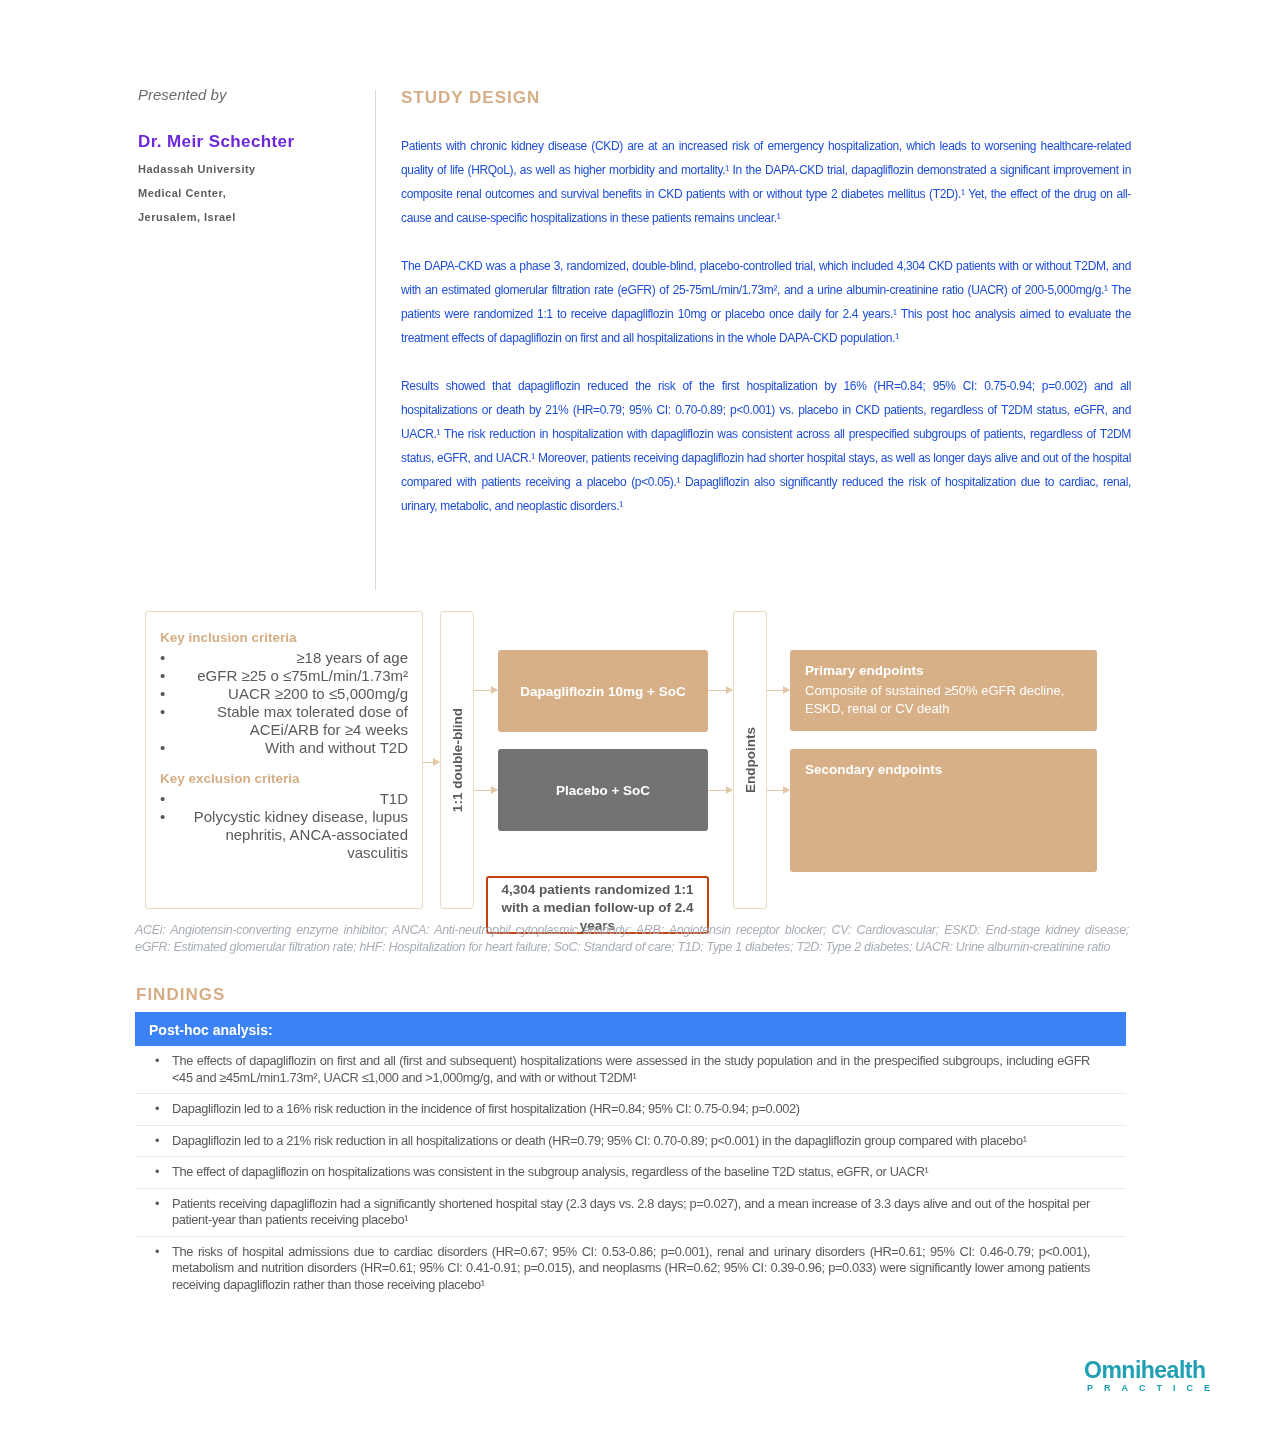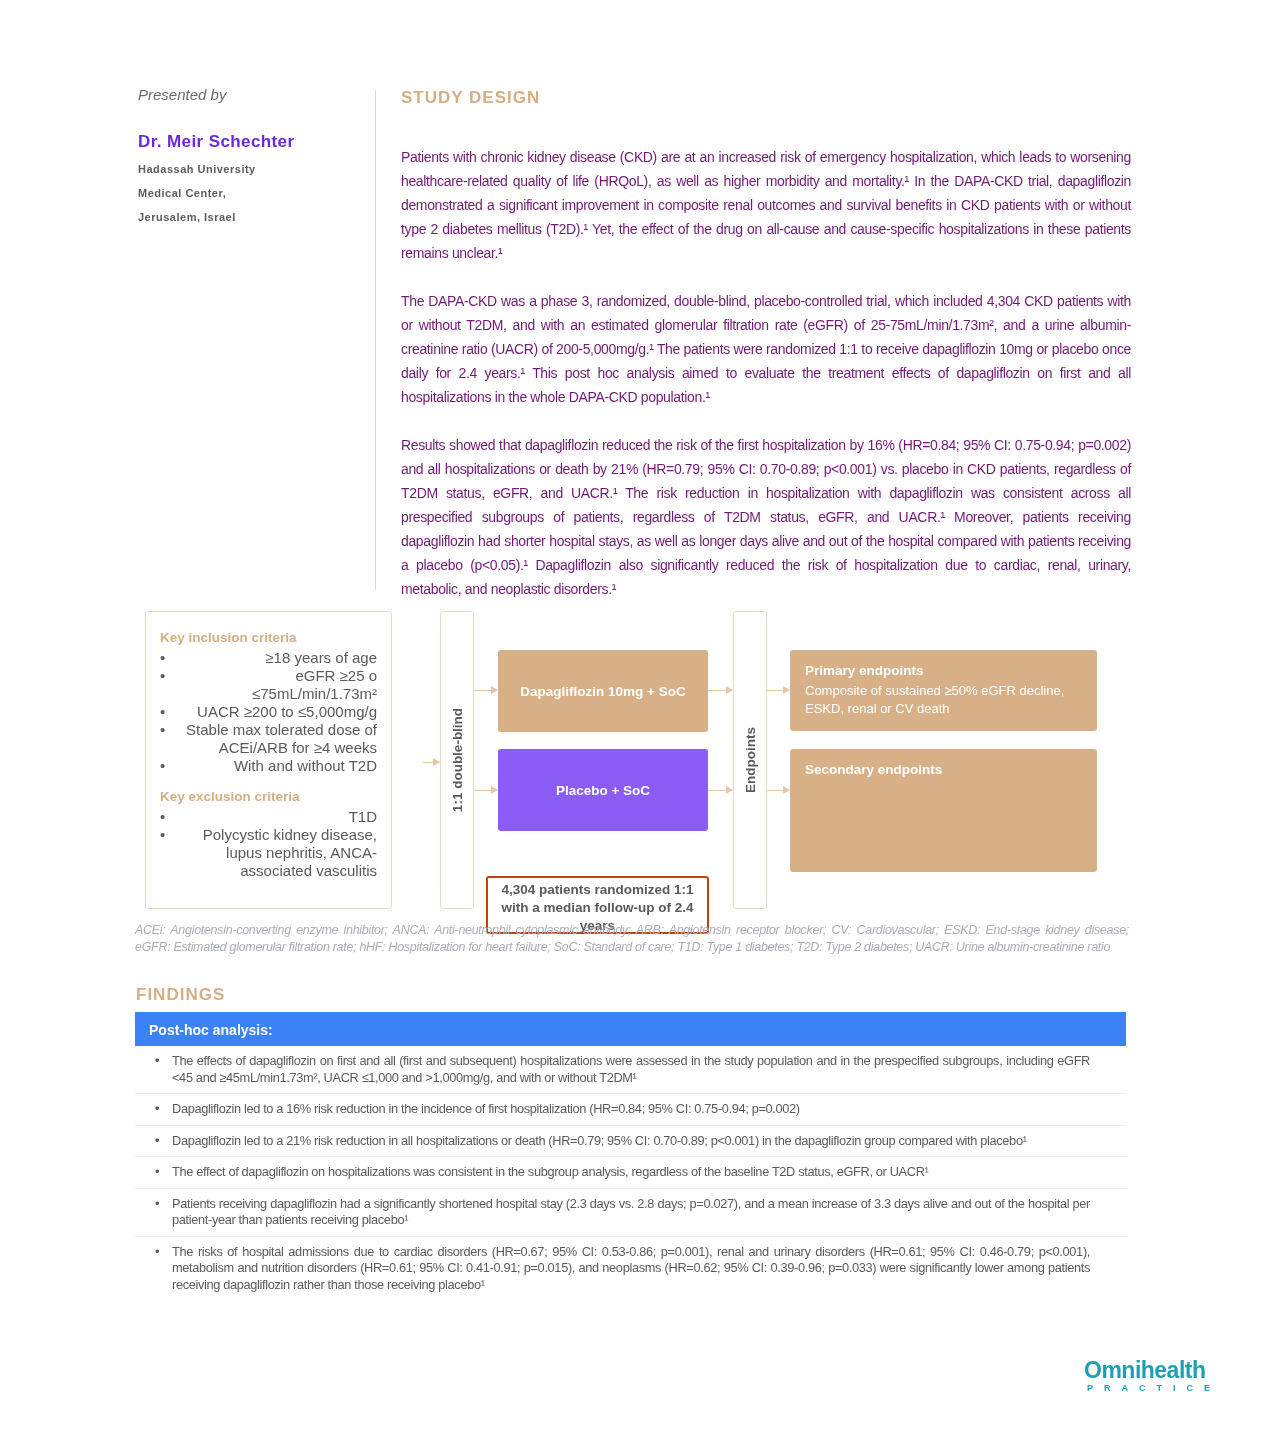--- a/index.html
+++ b/index.html
@@ -11,38 +11,38 @@
   .presented-by { position: absolute; left: 138px; top: 86px; font-style: italic; font-size: 15px; color: #6a6a6c; }
   .author-name { position: absolute; left: 138px; top: 132px; font-weight: bold; font-size: 17px; color: #6d28d9; letter-spacing: 0.4px; }
   .affiliation { position: absolute; left: 138px; top: 157px; font-weight: bold; font-size: 11px; color: #5c5c5e; line-height: 24px; letter-spacing: 0.5px; }
   .affiliation div { white-space: nowrap; }
   .v-divider { position: absolute; left: 375px; top: 90px; width: 1px; height: 500px; background: #d9d9d9; }
 
   .section-title { position: absolute; font-weight: bold; font-size: 17px; color: #d6ae85; letter-spacing: 1px; }
   .study-title { left: 401px; top: 88px; }
   .findings-title { left: 136px; top: 985px; }
 
-  .study-body { position: absolute; left: 401px; top: 145px; width: 730px; font-size: 14px; line-height: 24px; color: #701a75; text-align: justify; letter-spacing: -0.35px; }
+  .study-body { position: absolute; left: 401px; top: 134px; width: 730px; font-size: 12px; line-height: 24px; color: #1d4ed8; text-align: justify; letter-spacing: -0.35px; }
   .study-body p { margin-bottom: 24px; }
 
   
   .box { position: absolute; border: 1px solid #ecd9c4; border-radius: 3px; background: #fff; }
-  .criteria-box { left: 145px; top: 611px; width: 247px; height: 298px; padding: 18px 14px; }
+  .criteria-box { left: 145px; top: 611px; width: 278px; height: 298px; padding: 18px 14px; }
   .crit-title { font-weight: bold; font-size: 13.5px; color: #d6ae85; margin-bottom: 4px; }
   .crit-list { list-style: none; font-size: 15px; line-height: 18px; color: #5a5a5c; margin-bottom: 14px; text-align: right; }
   .crit-list li { padding-left: 12px; position: relative; }
   .crit-list li::before { content: "•"; position: absolute; left: 0; top: 0; }
 
   .rand-col { left: 440px; top: 611px; width: 34px; height: 298px; }
   .ep-col { left: 733px; top: 611px; width: 34px; height: 298px; }
   .vert-label { position: absolute; left: 50%; top: 50%; transform: translate(-50%, -50%) rotate(-90deg); white-space: nowrap; font-weight: bold; font-size: 13.5px; color: #5a5a5c; }
 
   .arm { position: absolute; left: 498px; width: 210px; height: 82px; border-radius: 3px; display: flex; align-items: center; justify-content: center; color: #ffffff; font-weight: bold; font-size: 13.5px; }
   .arm-drug { top: 650px; background: #d7b087; }
-  .arm-placebo { top: 749px; background: #8b5cf6; }
+  .arm-placebo { top: 749px; background: #737373; }
   .rand-note { position: absolute; left: 486px; top: 852px; width: 223px; height: 58px; border: 2px solid #c2410c; border-radius: 3px; text-align: center; font-weight: bold; font-size: 13.5px; line-height: 18px; color: #5a5a5c; padding-top: 3px; margin-top: 24px; }
 
   .ep-box { position: absolute; left: 790px; width: 307px; background: #d7b087; border-radius: 3px; color: #ffffff; padding: 12px 15px; font-size: 13px; line-height: 18px; }
   .ep-primary { top: 650px; height: 81px; }
   .ep-secondary { top: 749px; height: 123px; }
   .ep-title { font-weight: bold; font-size: 13.5px; margin-bottom: 2px; }
   .ep-list { list-style: none; }
   .ep-list li { padding-left: 11px; position: relative; }
   .ep-list li::before { content: "•"; position: absolute; left: 0; }
 

